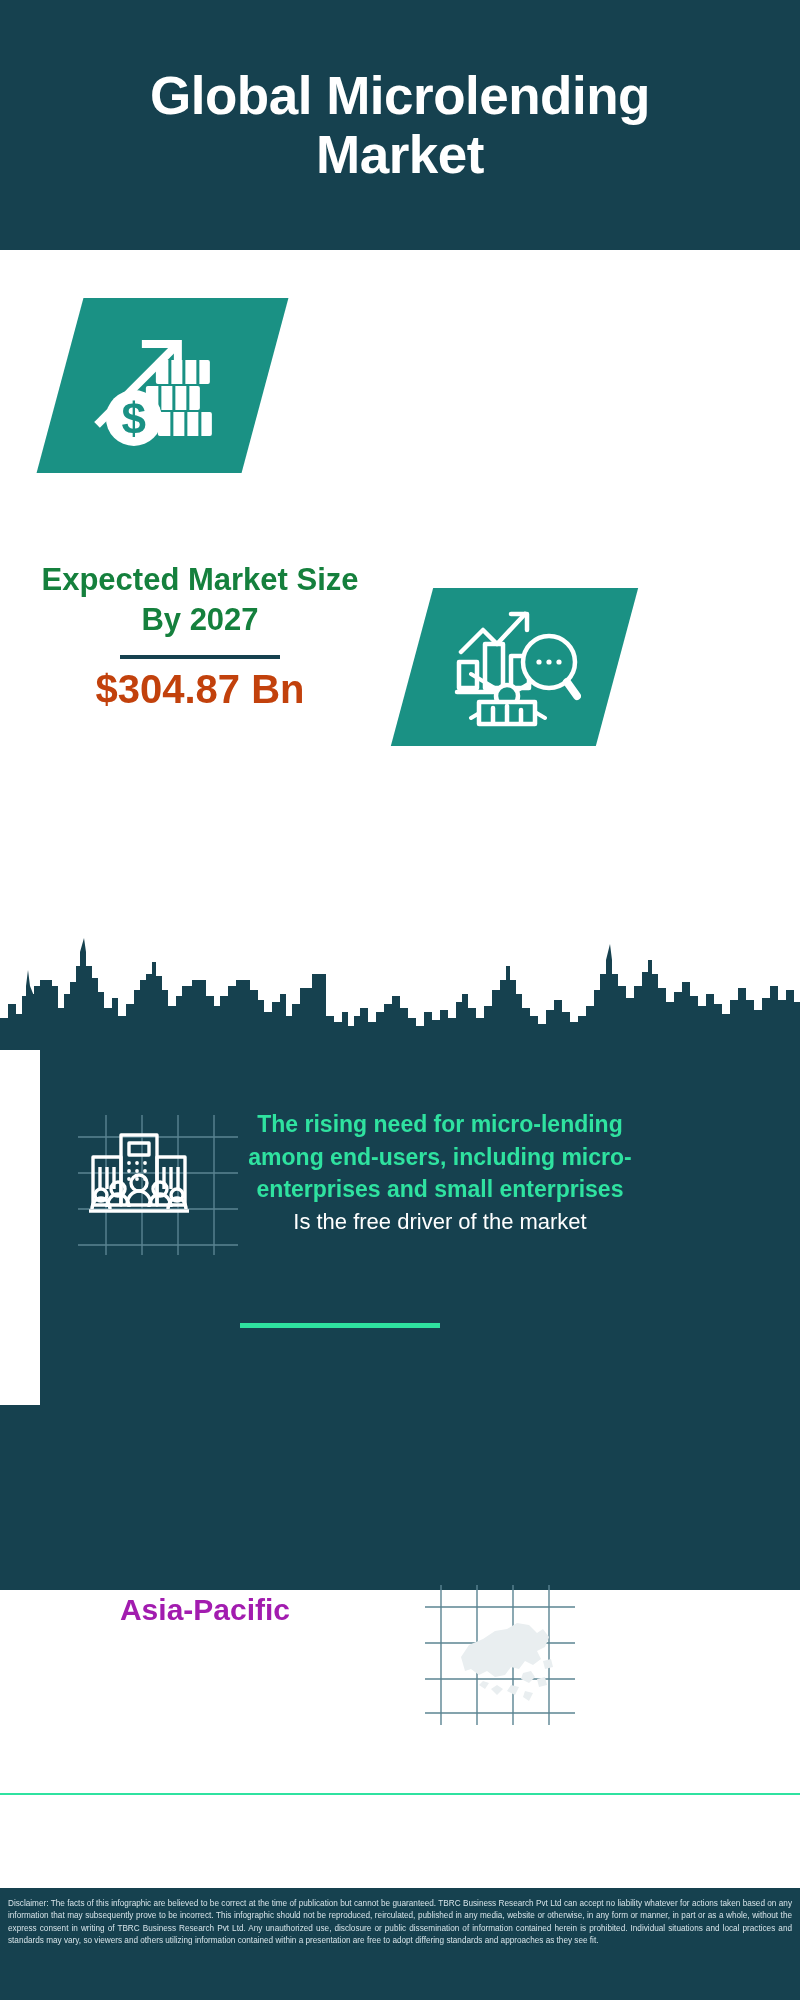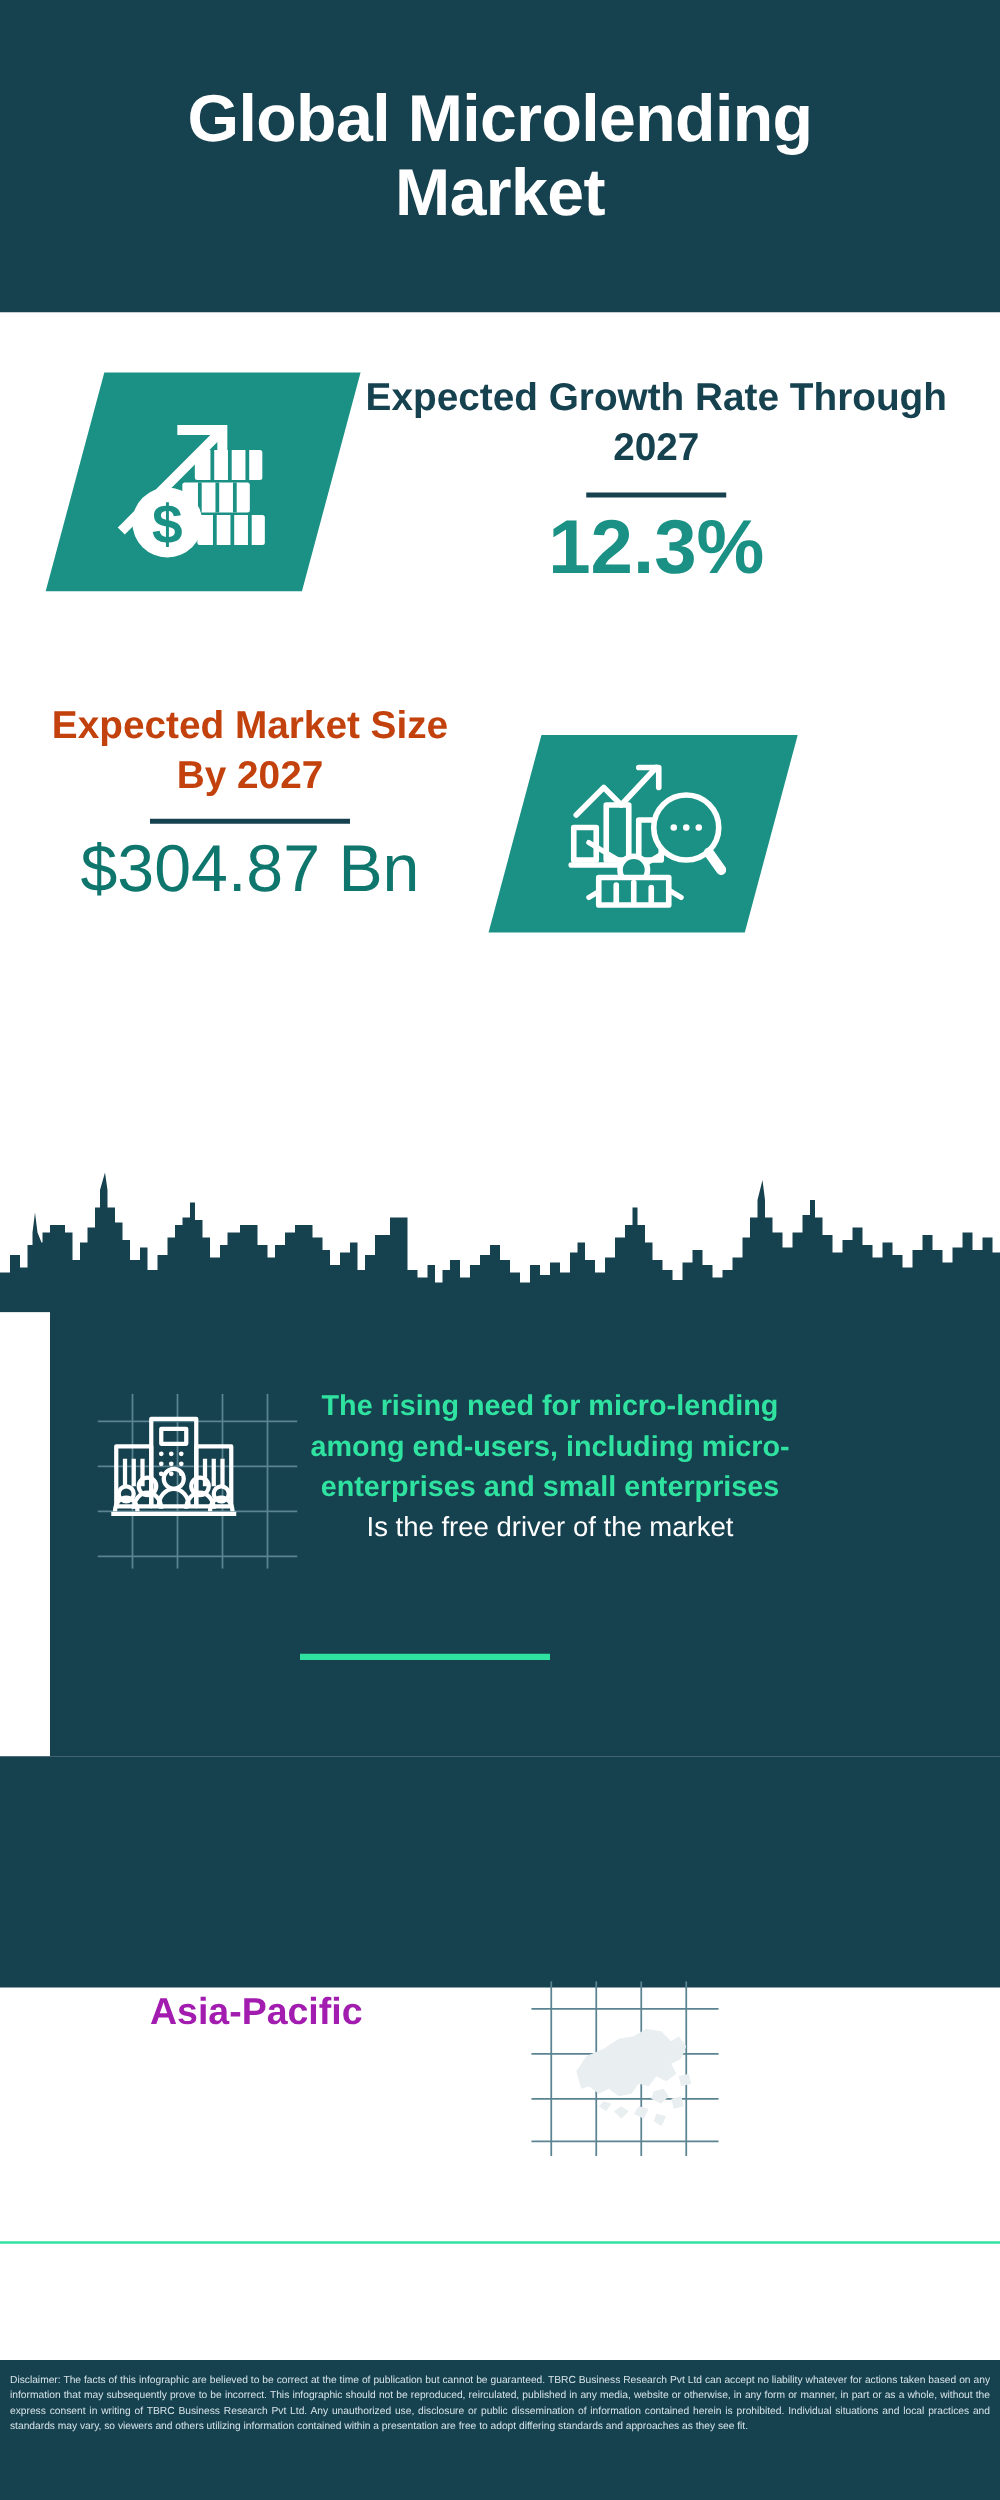--- a/index.html
+++ b/index.html
@@ -47,24 +47,24 @@
   .rule-dark {
     width:112px; height:4px; background:#16414f; margin:17px auto 9px auto;
   }
   .block1-value { color:#1a9184; font-size:61px; font-weight:bold; line-height:1.0; }
 
   
   .block2 {
     position:absolute; left:30px; top:310px; width:340px; text-align:center;
   }
   .block2-title {
-    color:#c2410c; font-size:31px; font-weight:bold; line-height:1.28;
+    color:#15803d; font-size:31px; font-weight:bold; line-height:1.28;
   }
   .rule-dark2 { width:160px; height:4px; background:#16414f; margin:16px auto 10px auto; }
-  .block2-value { color:#0f766e; font-size:53px; font-weight:normal; line-height:1.0; }
+  .block2-value { color:#c2410c; font-size:40px; font-weight:bold; line-height:1.0; }
 
   
   .skyline {
     position:absolute; top:930px; left:0; width:800px; height:120px;
     overflow:hidden; pointer-events:none;
   }
   .skyline svg { display:block; }
 
   
   .dark-zone {
@@ -150,25 +150,20 @@
             <line x1="100" y1="64" x2="100" y2="88"></line>
           <line x1="84" y1="90" x2="84" y2="114"></line>
             <line x1="98" y1="90" x2="98" y2="114"></line>
             <line x1="112" y1="90" x2="112" y2="114"></line>
         </g>
         <circle cx="46" cy="96" r="28" fill="#ffffff"></circle>
         <text x="46" y="112" font-family="Liberation Sans, sans-serif" font-size="44" font-weight="bold" fill="#1a9184" text-anchor="middle">$</text>
       </svg>
     </div>
 
-    <div class="block1">
-      <div class="block1-title">Expected Growth Rate Through 2027</div>
-      <div class="rule-dark"></div>
-      <div class="block1-value">12.3%</div>
-    </div>
 
     <div class="block2">
       <div class="block2-title">Expected Market Size By 2027</div>
       <div class="rule-dark2"></div>
       <div class="block2-value">$304.87 Bn</div>
     </div>
 
     <div class="para icon-chart">
       <svg width="132" height="122" viewBox="0 0 132 122">
         <g fill="none" stroke="#ffffff" stroke-width="4.5" stroke-linecap="round" stroke-linejoin="round">

